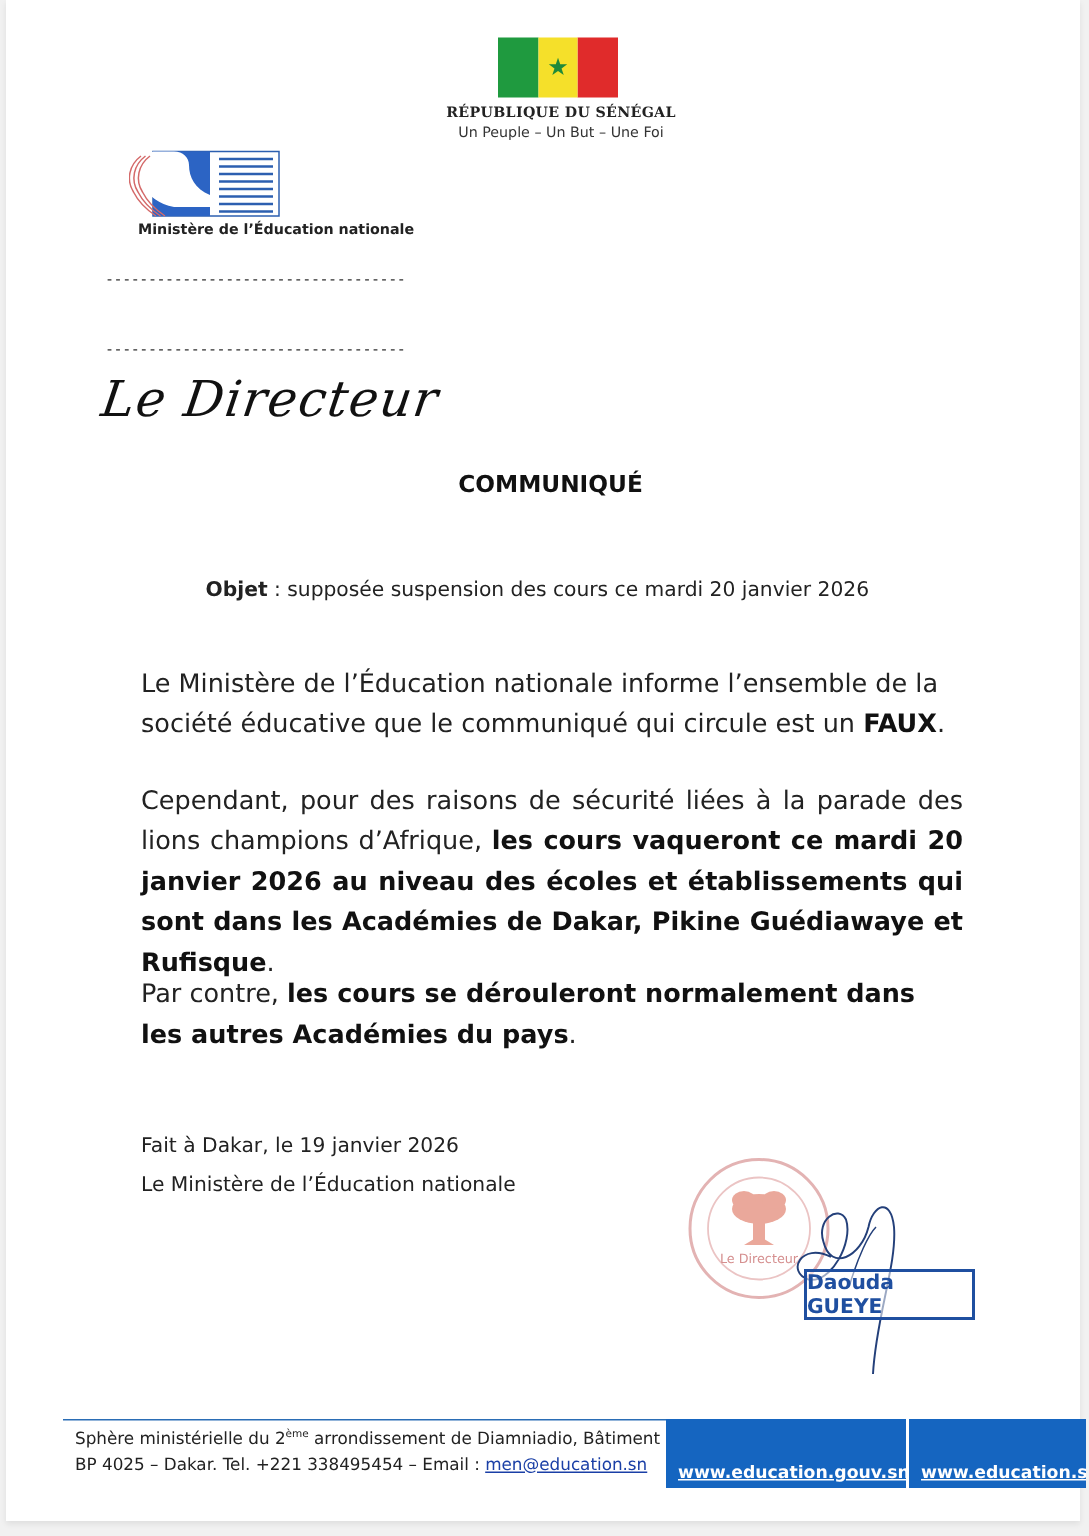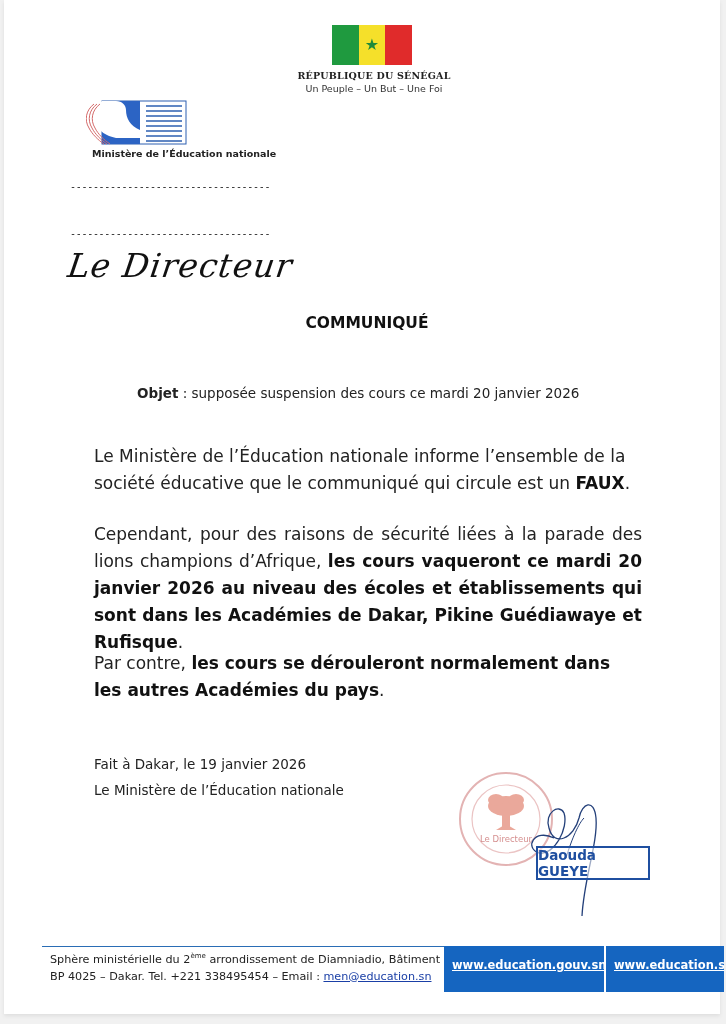--- a/index.html
+++ b/index.html
@@ -55,21 +55,21 @@
   .sig-scribble { left: 520px; top: 798px; width: 100px; height: 120px; }
 
   
   .footer-line { left: 38px; top: 946px; width: 404px; height: 1px; background: #2a6db5; }
   .footer-addr { left: 46px; top: 948px; font-size: 11.2px; line-height: 17px; color: #222; white-space: nowrap; }
   .footer-addr sup { font-size: 7px; }
   .footer-addr .mail { color: #1a3fa6; text-decoration: underline; }
   .fbox { top: 946px; height: 46px; background: #1565c0; }
   .fbox1 { left: 440px; width: 160px; }
   .fbox2 { left: 602px; width: 118px; overflow: hidden; }
-  .fbox a { display: block; color: #fff; font-weight: bold; font-size: 11.5px; text-decoration: underline; padding: 12px 0 0 8px; white-space: nowrap; }
+  .fbox a { display: block; color: #fff; font-weight: bold; font-size: 11.5px; text-decoration: underline; padding: 28px 0 0 8px; white-space: nowrap; }
 </style>
 </head>
 <body>
 
 <div class="page">
 
   <div class="abs flag">
     <div class="g"></div>
     <div class="y">
         <span class="star">★</span>

